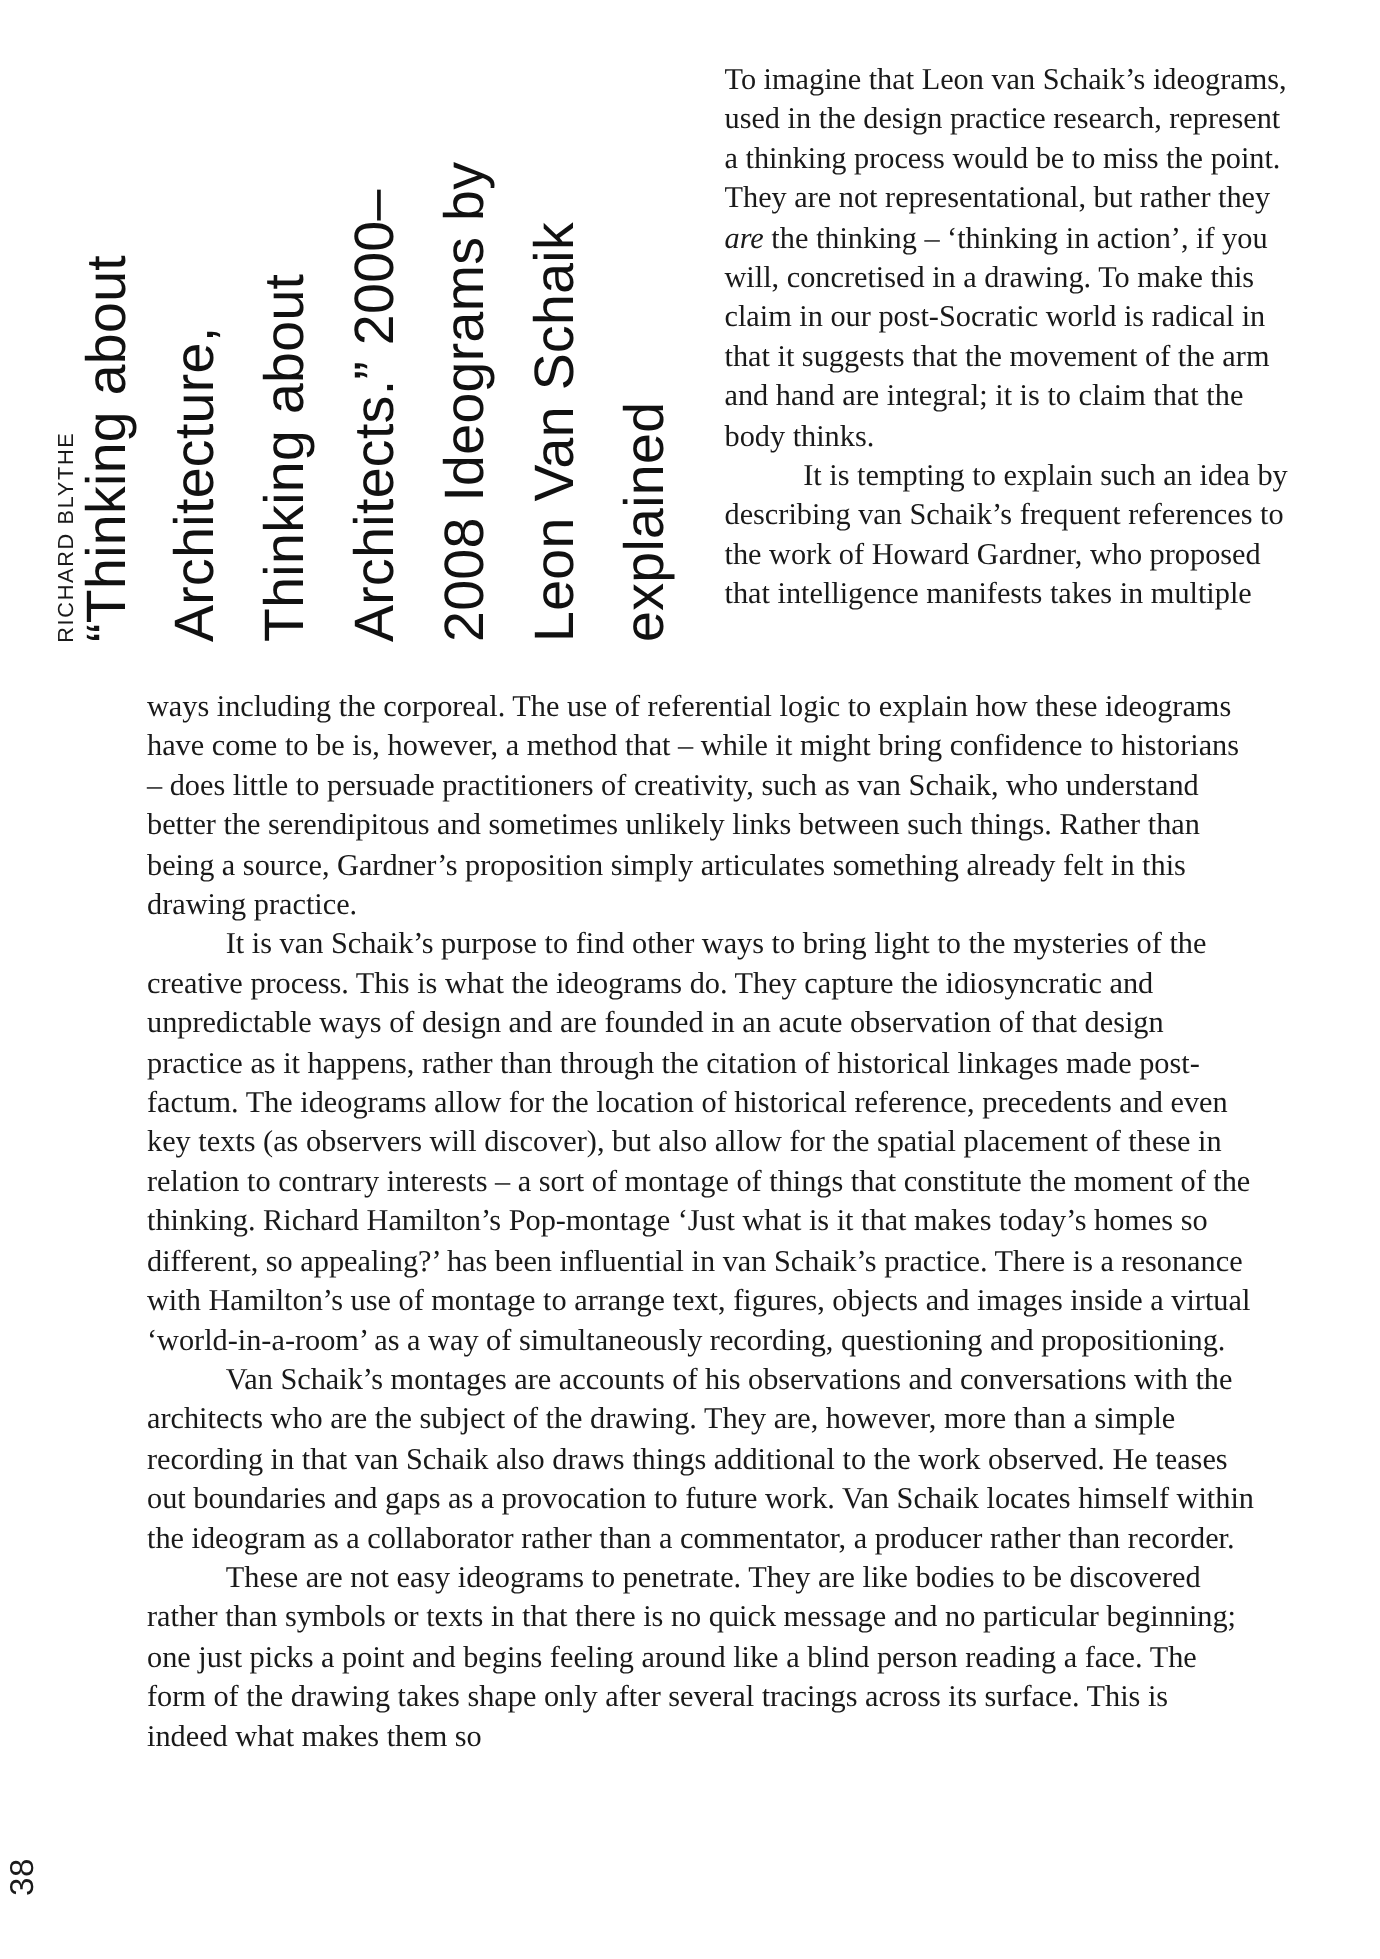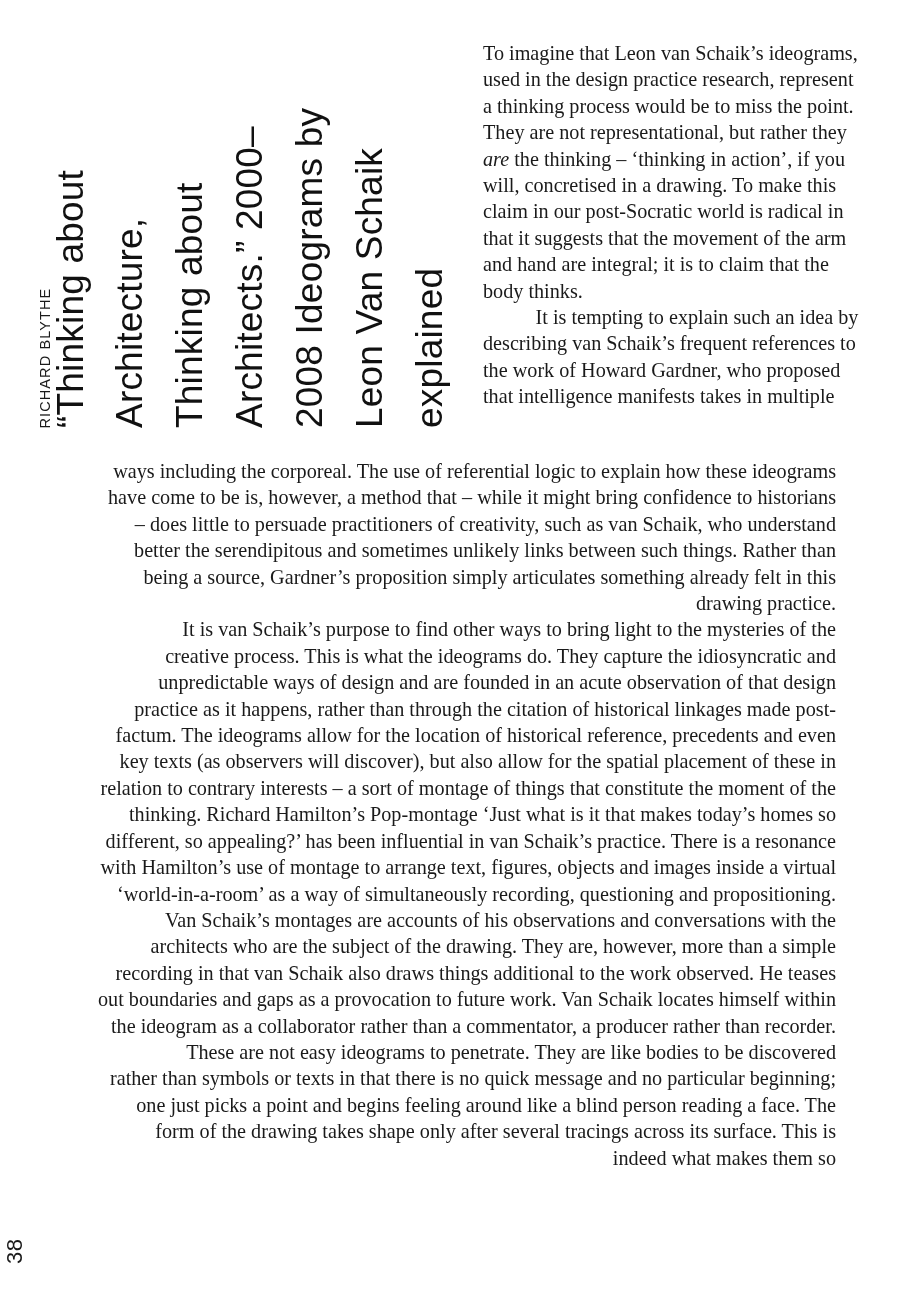--- a/index.html
+++ b/index.html
@@ -78,21 +78,21 @@
   }
 
   
   .body-block {
     position: absolute;
     left: 98px;
     top: 458px;
     width: 738px;
     font-size: 20.2px;
     line-height: 26.4px;
-    text-align: right;
+    text-align: left;
   }
   .body-block p {
     margin: 0;
   }
   .body-block p.indent {
     text-indent: 2.6em;
   }
   em { font-style: italic; }
 
   

